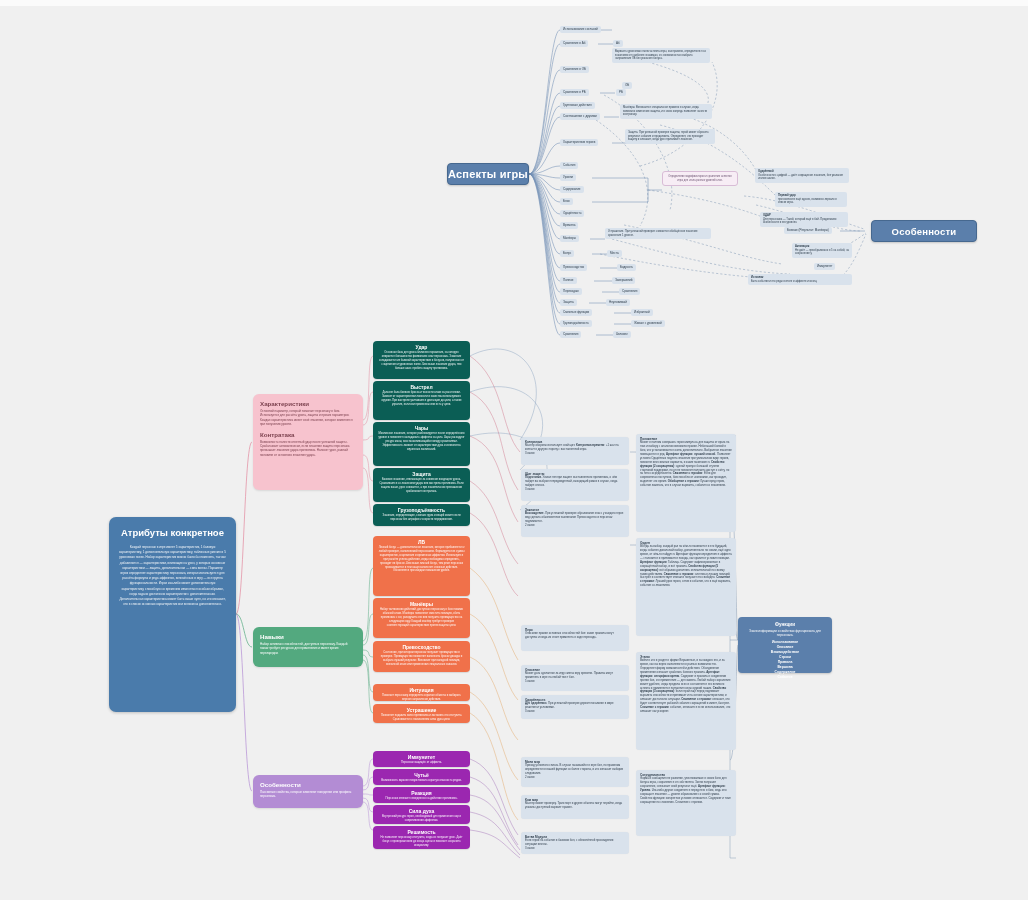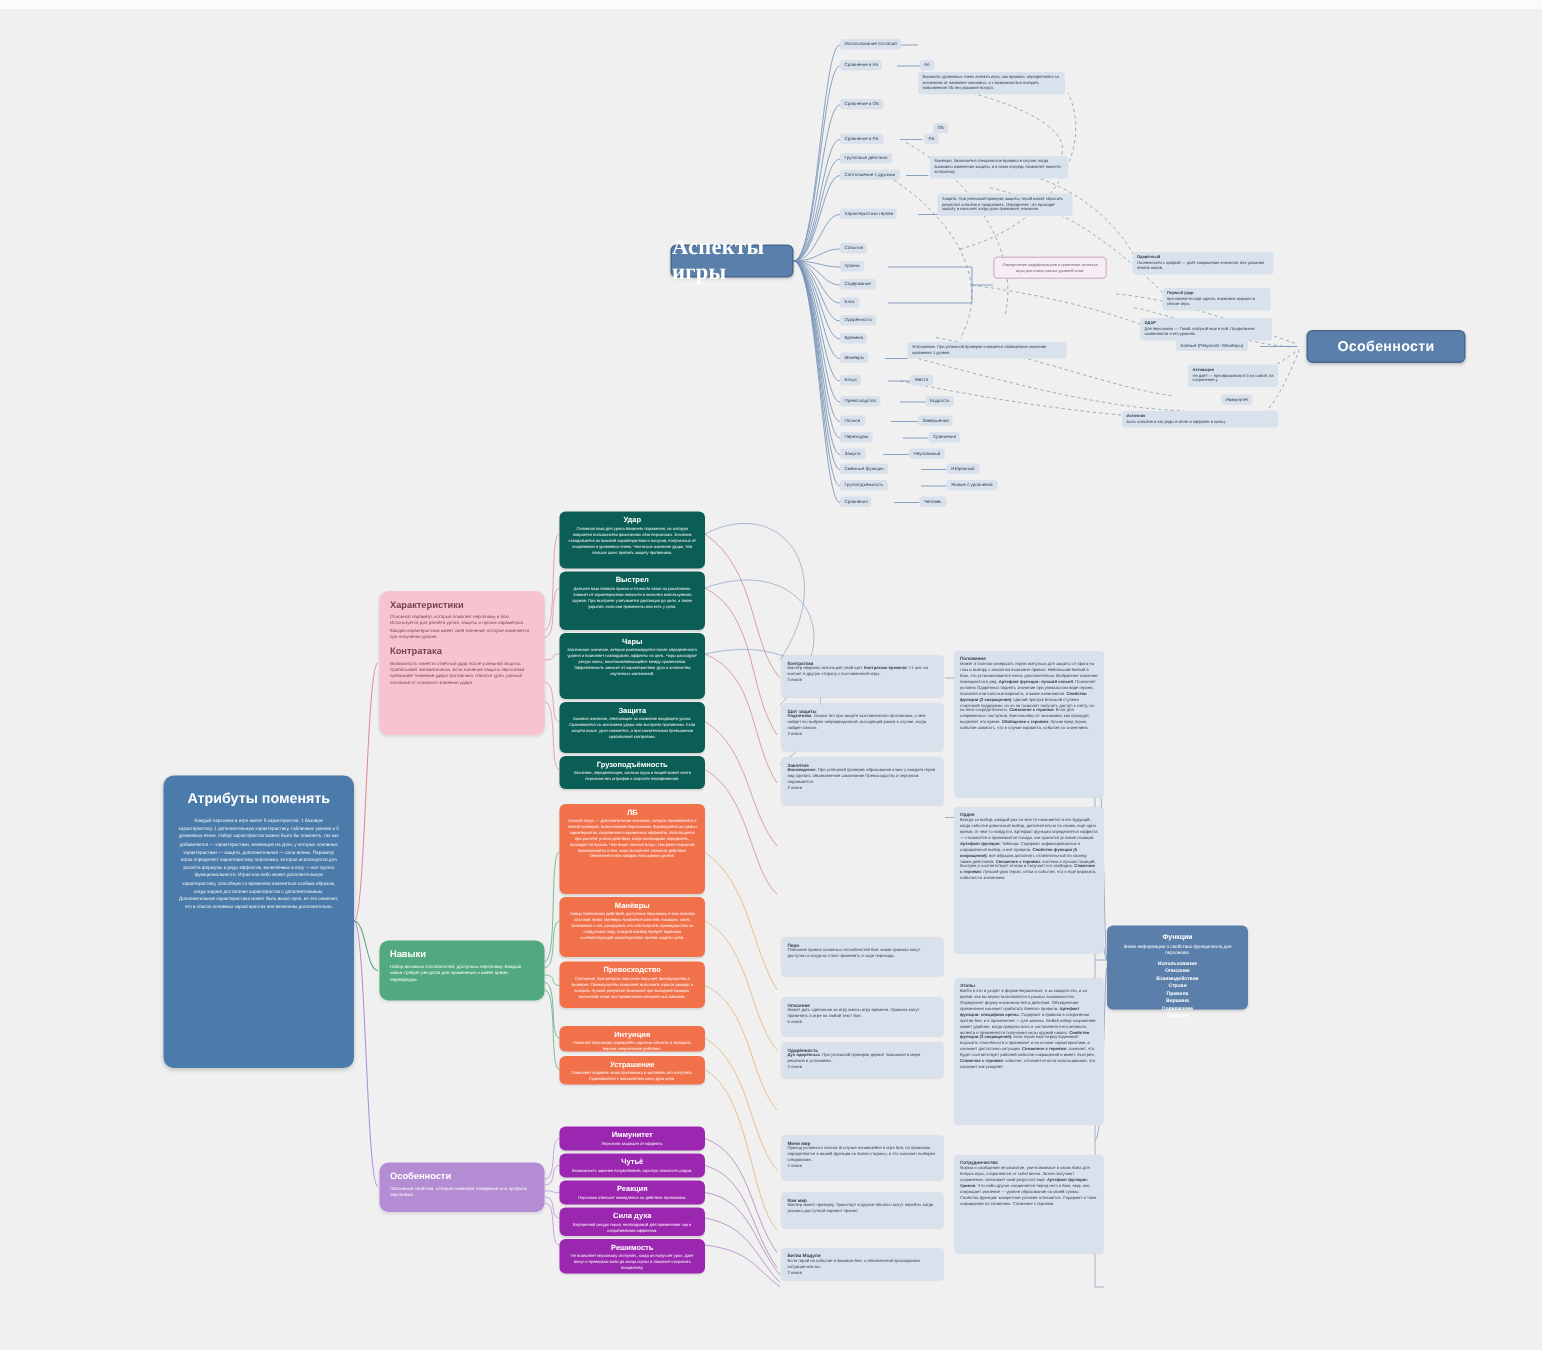--- a/index.html
+++ b/index.html
@@ -19,21 +19,21 @@
   .node{position:absolute;box-sizing:border-box;}
 
   
   .pill{
     background:#5b7fab;color:#ffffff;border-radius:4px;
     border:1px solid #46688f;
     display:flex;align-items:center;justify-content:center;
     font-weight:bold;letter-spacing:.2px;
     box-shadow:0 1px 2px rgba(0,0,0,.18);
   }
-  #aspects-root{left:447px;top:163px;width:82px;height:22px;font-size:15px;font-family:Liberation Serif, serif;}
+  #aspects-root{left:447px;top:163px;width:82px;height:22px;font-size:11px;}
   #features-root{left:871px;top:220px;width:106px;height:22px;font-size:9.5px;}
 
   
   #attributes-root{
     left:109px;top:517px;width:127px;height:195px;
     background:#4a7bab;color:#fff;border-radius:7px;
     padding:10px 9px;box-sizing:border-box;
     box-shadow:0 1px 3px rgba(0,0,0,.2);
   }
   #attributes-root .t{font-size:9.5px;font-weight:bold;text-align:center;line-height:12px;margin-bottom:6px;}
@@ -299,21 +299,21 @@
     <div style="font-weight:bold;">Активация</div>
     <div>Не даёт — преобразовано в 5 на собой, на сохранение у.</div>
   </div>
   <div class="node leaf" style="left:814px;top:263px;">Иммунитет</div>
   <div class="node leafwide" style="left:748px;top:274px;width:104px;">
     <div style="font-weight:bold;">Источник</div>
     <div>Быть события и его ряды в итоге и эффекте и конец.</div>
   </div>
 
   <div class="node" id="attributes-root">
-    <div class="t">Атрибуты поменять</div>
+    <div class="t">Атрибуты конкретное</div>
     <div class="b">Каждый персонаж в игре имеет 5 характеристик, 1 базовую характеристику, 1 дополнительную характеристику, табличные умения и 5 уровневых ячеек. Набор характеристик можно было бы поменять, так как добавляются — характеристики, влияющие на урон, у которых основные характеристики — защита, дополнительная — сила волны. Параметр игрок определяет характеристику персонажа, которая используется для расчёта формулы и ряда эффектов, включённых в игру — вся группа функциональности. Играя как-либо может дополнительную характеристику, способную со временем изменяться особым образом, когда задано достаточно характеристик с дополнительным. Дополнительная характеристика может быть выше нуля, но это означает, что в список основных характеристик они включены дополнительно.</div>
   </div>
 
   <div class="node cat" id="cat-characteristics">
     <div class="h">Характеристики</div>
     <div class="p">Основной параметр, который помогает персонажу в бою. Используется для расчёта урона, защиты и прочих параметров. Каждая характеристика имеет своё значение, которое изменяется при получении уровня.</div>
     <div class="h">Контратака</div>
     <div class="p">Возможность нанести ответный удар после успешной защиты. Срабатывает автоматически, если значение защиты персонажа превышает значение удара противника. Наносит урон, равный половине от основного значения удара.</div>
   </div>
 

